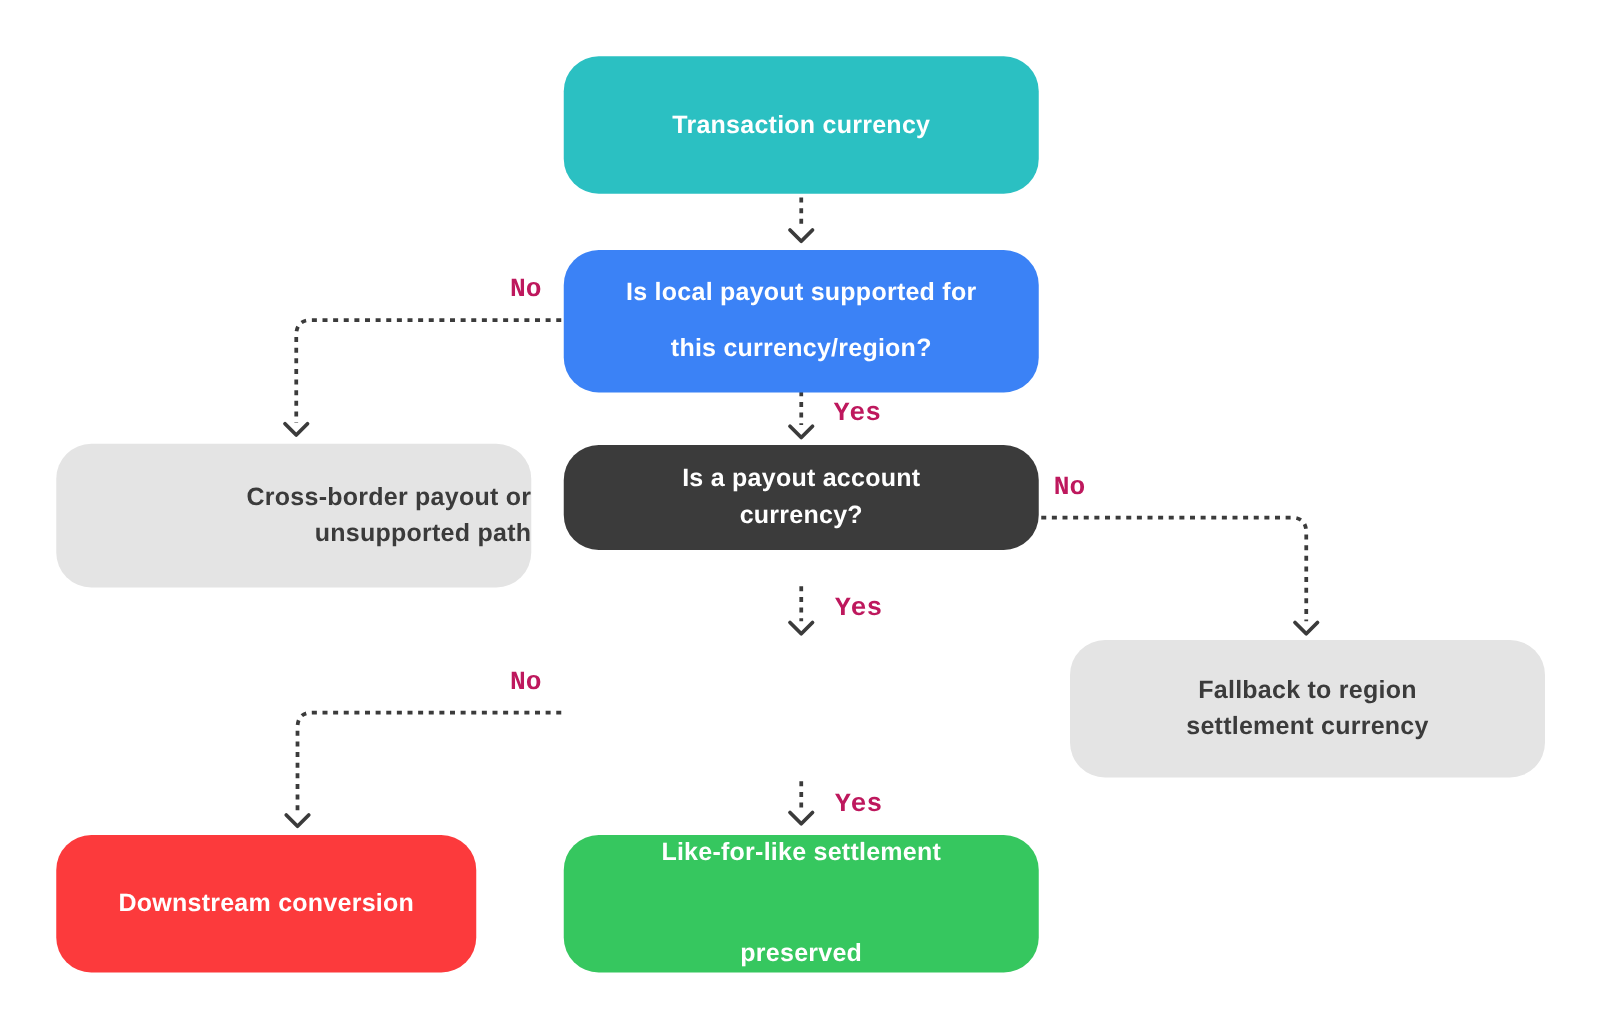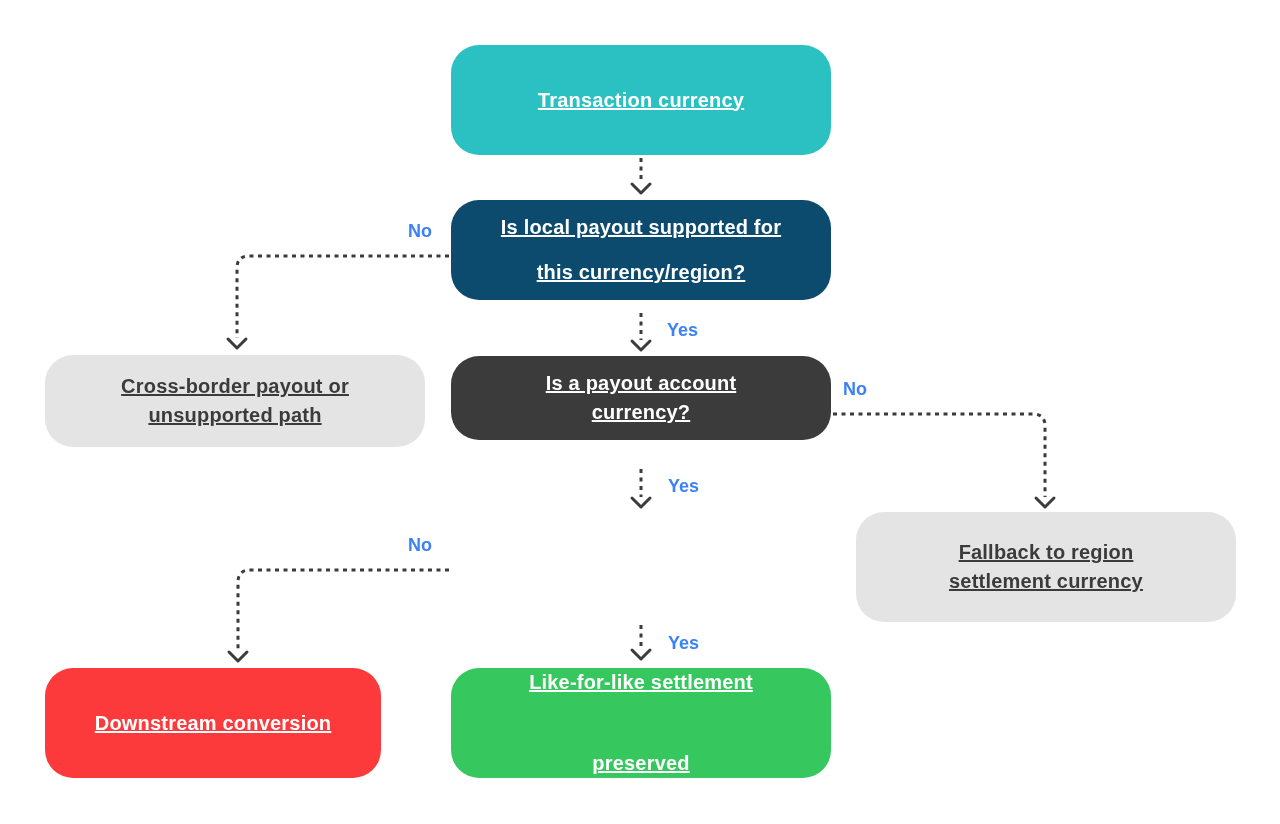--- a/index.html
+++ b/index.html
@@ -23,31 +23,31 @@
     border-radius: 28px;
     display: flex;
     flex-direction: column;
     align-items: center;
     justify-content: center;
     text-align: center;
     font-weight: 700;
     font-size: 20px;
     line-height: 29px;
     letter-spacing: 0.2px;
-    text-decoration: underline;
   }
   .node-light-text { color: #ffffff; }
   .node-dark-text  { color: #3b3b3b; }
   .edge-label {
     position: absolute;
     z-index: 2;
     font-weight: 700;
-    font-size: 18px;
-    color: #3b82f6;
+    font-size: 21px;
+    color: #be185d;
     white-space: nowrap;
+    font-family: Liberation Mono, monospace;
   }
   .edge-line {
     fill: none;
     stroke-width: 3;
     stroke-dasharray: 4 4.5;
     stroke-linecap: butt;
   }
   .edge-head {
     fill: none;
     stroke-width: 3;
@@ -81,26 +81,26 @@
     <path class="edge-head" d="M229 652 L238 661 L247 652" stroke="#3B3B3B"></path>
 
     <path class="edge-line" d="M833 414 L1033 414 Q1045 414 1045 426 L1045 497" stroke="#3B3B3B"></path>
     <path class="edge-head" d="M1036 498 L1045 507 L1054 498" stroke="#3B3B3B"></path>
   </svg>
 
   <div class="node node-light-text" style="left: 451px; top: 45px; width: 380px; height: 110px; background: rgb(43, 192, 194);">
     <div>Transaction currency</div>
   </div>
 
-  <div class="node node-light-text" style="left: 451px; top: 200px; width: 380px; height: 100px; background: #0c4a6e; gap: 16px;">
+  <div class="node node-light-text" style="left: 451px; top: 200px; width: 380px; height: 114px; background: #3b82f6; gap: 16px;">
     <div>Is local payout supported for</div>
     <div>this currency/region?</div>
   </div>
 
-  <div class="node node-dark-text" style="left: 45px; top: 355px; width: 380px; height: 92px; background: rgb(228, 228, 228);">
+  <div class="node node-dark-text" style="left: 45px; top: 355px; width: 380px; height: 115px; background: rgb(228, 228, 228); align-items: flex-end;">
     <div>Cross-border payout or</div>
     <div>unsupported path</div>
   </div>
 
   <div class="node node-light-text" style="left: 451px; top: 356px; width: 380px; height: 84px; background: rgb(59, 59, 59);">
     <div>Is a payout account</div>
     <div>currency?</div>
   </div>
 
   <div class="node node-dark-text" style="left: 856px; top: 512px; width: 380px; height: 110px; background: rgb(228, 228, 228);">

